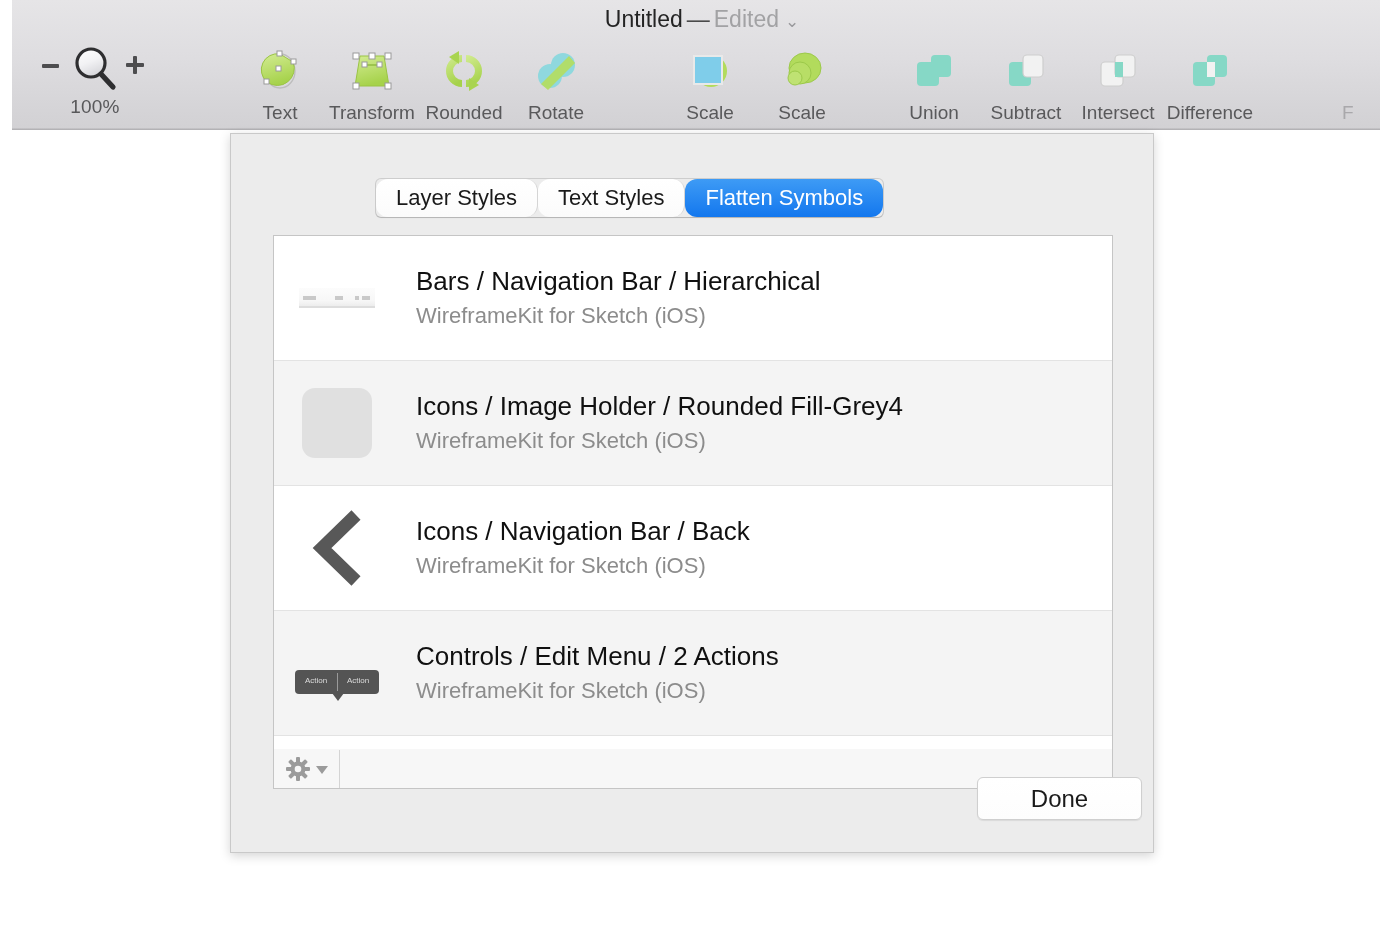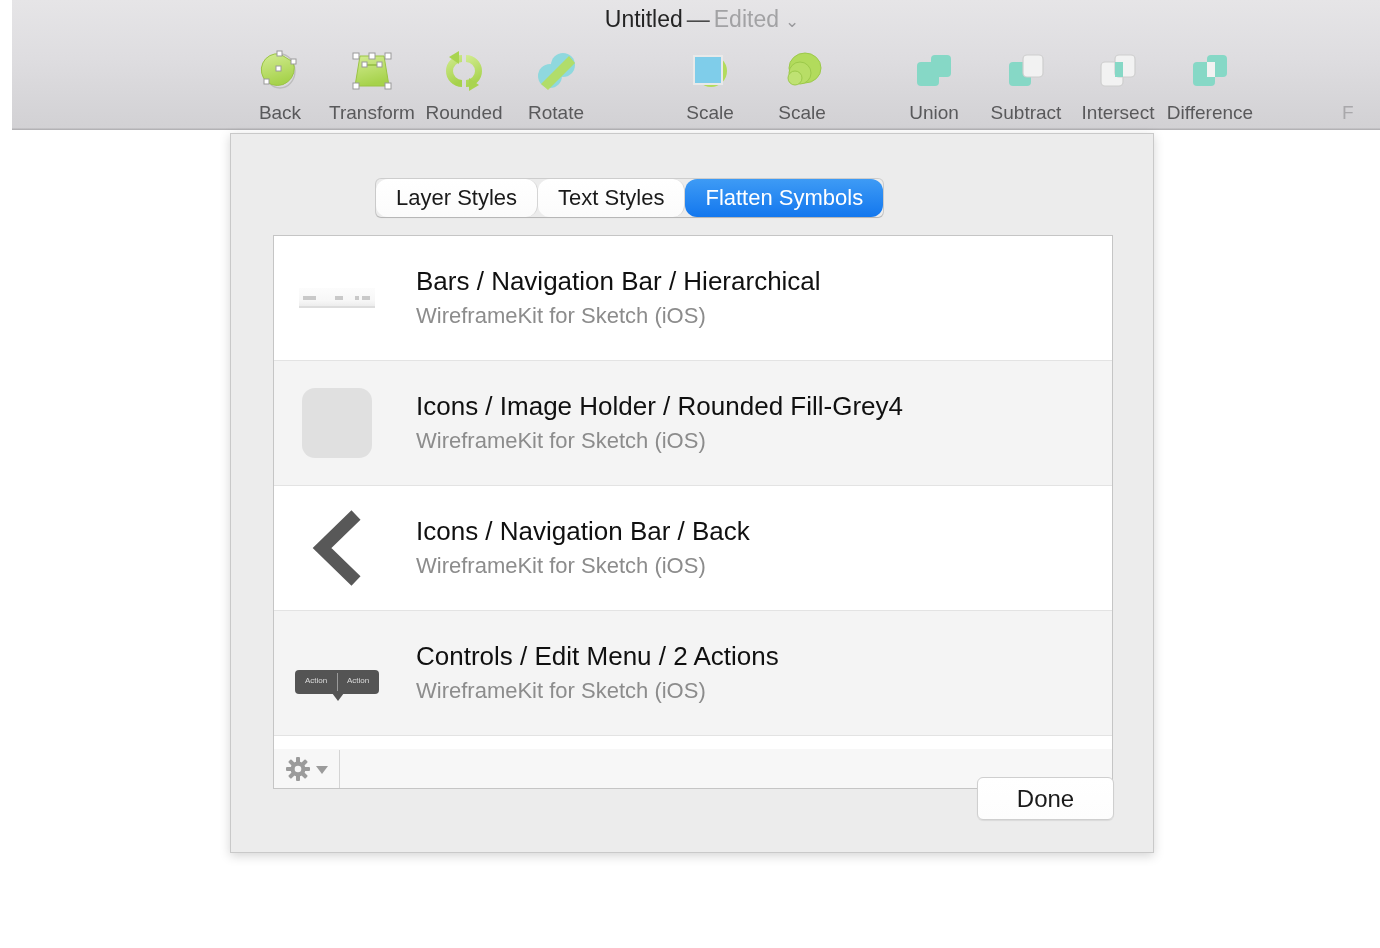--- a/index.html
+++ b/index.html
@@ -217,58 +217,78 @@
     width: 0; height: 0;
     border-left: 6px solid transparent;
     border-right: 6px solid transparent;
     border-top: 8px solid #9b9b9b;
     margin-top: 2px;
   }
 
   
   #done-button {
     position: absolute; left: 746px; top: 643px;
-    width: 137px; height: 43px;
+    width: 165px; height: 43px;
     background: linear-gradient(to bottom,#ffffff,#fdfdfd);
     border: 1px solid #cfcfcf;
     border-radius: 6px;
     box-shadow: 0 1px 1px rgba(0,0,0,.08);
     display: flex; align-items: center; justify-content: center;
     font-size: 24px; color: #1a1a1a;
   }
 </style>
 </head>
 <body>
 
 <div id="toolbar">
 
   <div id="window-title">
     <span class="doc-name">Untitled</span><span class="dash">—</span><span class="edited">Edited</span><span class="chev">⌄</span>
   </div>
 
+  <div id="zoom-control">
+    <div class="row">
+      <div class="zoom-minus"></div>
+      <div class="magnifier">
+        <svg width="50" height="50" viewBox="0 0 50 50">
+          <defs>
+            <linearGradient id="mgGrad" x1="0" y1="0" x2="0.4" y2="1">
+              <stop offset="0%" stop-color="#ffffff"></stop>
+              <stop offset="55%" stop-color="#f2f2f4"></stop>
+              <stop offset="100%" stop-color="#d8d8dc"></stop>
+            </linearGradient>
+          </defs>
+          <circle cx="21" cy="19" r="14" fill="url(#mgGrad)" stroke="#2e2e30" stroke-width="3.2"></circle>
+          <line x1="31" y1="30" x2="43" y2="43" stroke="#2e2e30" stroke-width="5.2" stroke-linecap="round"></line>
+        </svg>
+      </div>
+      <div class="zoom-plus"></div>
+    </div>
+    <div id="zoom-label">100%</div>
+  </div>
 
   <div class="tb-group" id="grp-edit">
     <div class="tb-item">
       <div class="glyph">
         <svg width="50" height="50" viewBox="0 0 50 50">
           <defs>
             <linearGradient id="gGreen" x1="0" y1="0" x2="0.3" y2="1">
               <stop offset="0%" stop-color="#d3ec93"></stop>
                 <stop offset="100%" stop-color="#a6d24b"></stop>
             </linearGradient>
           </defs>
           <ellipse cx="25" cy="25" rx="15" ry="17" fill="none" stroke="#bdbdbd" stroke-width="1.3"></ellipse>
           <path d="M12 36 A17 17 0 0 0 38 16 L25 8 A16 16 0 0 0 12 36 Z" fill="url(#gGreen)" stroke="#9ac444" stroke-width="1"></path>
           <rect x="9" y="33" width="5" height="5" fill="#fff" stroke="#9a9a9a"></rect>
           <rect x="22" y="5" width="5" height="5" fill="#fff" stroke="#9a9a9a"></rect>
           <rect x="36" y="13" width="5" height="5" fill="#fff" stroke="#9a9a9a"></rect>
           <rect x="21" y="20" width="5" height="5" fill="#fff" stroke="#9a9a9a"></rect>
         </svg>
       </div>
-      <div class="tb-label">Back</div>
+      <div class="tb-label">Text</div>
     </div>
 
     <div class="tb-item">
       <div class="glyph">
         <svg width="50" height="50" viewBox="0 0 50 50">
           <path d="M13 10 L37 10 L42 40 L8 40 Z" fill="url(#gGreen)" stroke="#9ac444" stroke-width="1"></path>
           <line x1="18" y1="19" x2="32" y2="19" stroke="#8fb93e" stroke-width="1.4"></line>
           <rect x="6" y="7" width="6" height="6" fill="#fff" stroke="#9a9a9a"></rect>
           <rect x="38" y="7" width="6" height="6" fill="#fff" stroke="#9a9a9a"></rect>
           <rect x="6" y="37" width="6" height="6" fill="#fff" stroke="#9a9a9a"></rect>

